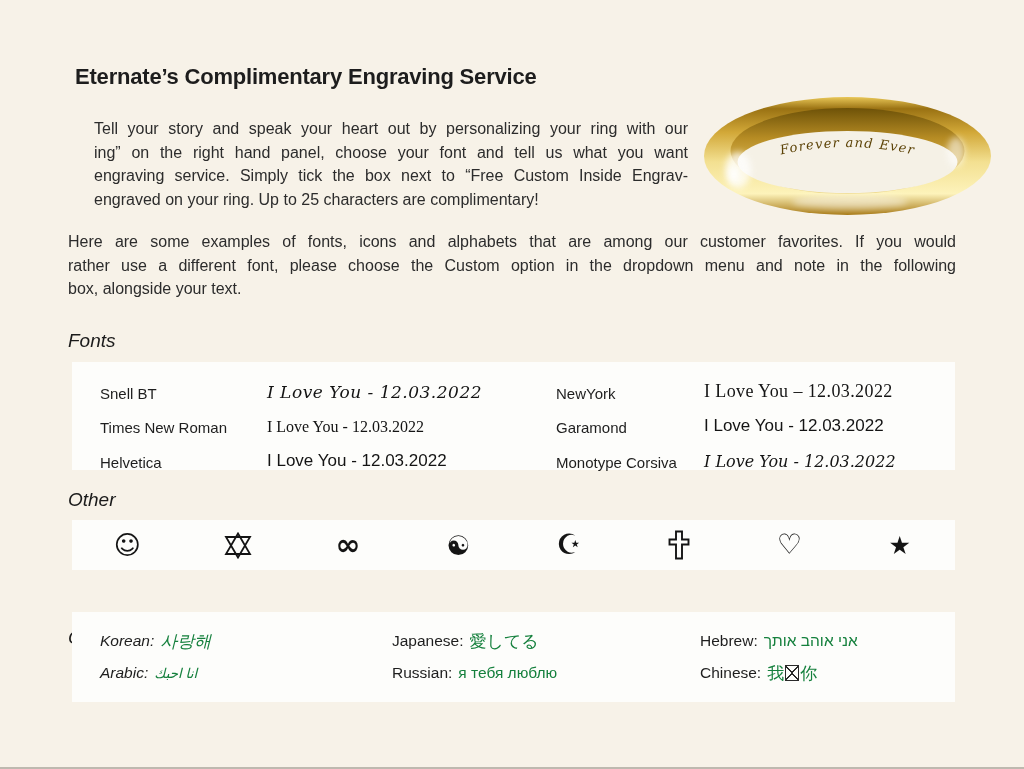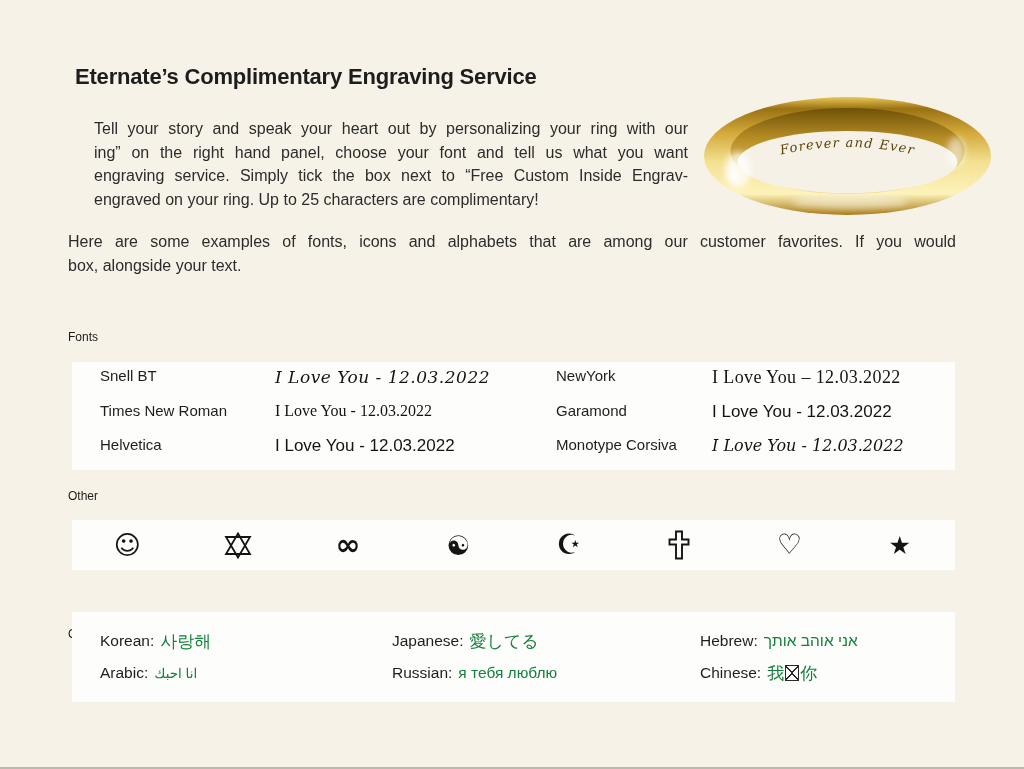--- a/index.html
+++ b/index.html
@@ -26,35 +26,35 @@
   
   .ring-wrap { position:absolute; left:700px; top:90px; width:295px; height:133px; }
 
   
   .description { position:absolute; left:68px; top:230px; width:888px; }
   .description .line { font-size:16px; line-height:23.5px; color:#2c2c2c; }
 
   
   .section-label {
     position:absolute; left:68px;
-    font-size:12px; font-weight:500; color:#1b1b1b;
+    font-size:19px; font-weight:500; color:#1b1b1b;font-style:italic;
   }
   .label-fonts { top:330px; }
   .label-icons { top:489px; }
   .label-alphabets { top:583px;margin-top:44px; }
 
   
   .panel { position:absolute; left:72px; width:883px; background:#fdfdfb; }
 
   
   .fonts-panel { top:362px; height:108px; }
   .font-col { position:absolute; top:5px; }
   .font-col-left  { left:28px;  width:420px; }
   .font-col-right { left:484px; width:390px; }
-  .font-row { height:34.5px; display:flex; align-items:flex-start;gap:8px; }
+  .font-row { height:34.5px; display:flex; align-items:flex-end; }
   .font-name { font-size:15px; color:#1e1e1e; flex:0 0 auto; }
   .font-col-left  .font-name { width:167px; }
   .font-col-right .font-name { width:148px; }
   .font-sample { color:#141414; white-space:nowrap; }
   .sample-snell    { font-family:"DejaVu Serif", serif; font-style:italic; font-size:17px; letter-spacing:0.5px; }
   .sample-times    { font-family:"Liberation Serif", serif; font-size:16px; }
   .sample-helvetica{ font-family:"Liberation Sans", sans-serif; font-size:17px; }
   .sample-newyork  { font-family:"Liberation Serif", serif; font-size:18px; letter-spacing:0.4px; }
   .sample-garamond { font-family:"Liberation Sans", sans-serif; font-size:17px; }
   .sample-corsiva  { font-family:"DejaVu Serif", serif; font-style:italic; font-size:16px; }
@@ -67,21 +67,21 @@
   .g-infinity { font-size:30px; font-weight:bold; }
   .g-yinyang  { font-size:27px; }
   .g-crescent { font-size:28px; }
   .g-heart    { font-size:28px; }
   .g-star     { font-size:25px; }
   .icon-svg { display:block; }
 
   
   .alpha-panel { top:612px; height:90px; }
   .alpha-col { position:absolute; top:13px; }
-  .alpha-col-1 { left:28px; }
+  .alpha-col-1 { left:28px;font-style:italic; }
   .alpha-col-2 { left:320px; }
   .alpha-col-3 { left:628px; }
   .alpha-row { height:32px; display:flex; align-items:center; }
   .alpha-label { font-size:15.5px; color:#1e1e1e; margin-right:6px; white-space:nowrap; }
   .alpha-value { font-size:16px; color:#15803d; white-space:nowrap; }
   .val-cjk    { font-family:"DejaVu Serif", serif; font-size:17px; }
   .val-arabic { font-size:13.5px; }
   .val-cyr, .val-hebrew { font-family:Liberation Sans, sans-serif; font-size:15.5px; }
 
   
@@ -140,20 +140,21 @@
       </text>
       <ellipse cx="38" cy="80" rx="13" ry="18" fill="#ffffff" opacity="0.75" filter="url(#soft)"></ellipse>
       <ellipse cx="34" cy="84" rx="5" ry="9" fill="#ffffff" opacity="0.9" filter="url(#soft)"></ellipse>
       <ellipse cx="256" cy="62" rx="9" ry="15" fill="#ffffff" opacity="0.55" filter="url(#soft)"></ellipse>
       <ellipse cx="150" cy="112" rx="58" ry="7" fill="#ffffff" opacity="0.45" filter="url(#soft)"></ellipse>
     </svg>
   </div>
 
   <div class="description">
     <div class="line jline">Here are some examples of fonts, icons and alphabets that are among our customer favorites. If you would</div>
+    <div class="line jline">rather use a different font, please choose the Custom option in the dropdown menu and note in the following</div>
     <div class="line">box, alongside your text.</div>
   </div>
 
   <div class="section-label label-fonts">Fonts</div>
   <div class="panel fonts-panel">
     <div class="font-col font-col-left">
       <div class="font-row">
         <span class="font-name">Snell BT</span>
         <span class="font-sample sample-snell">I Love You - 12.03.2022</span>
       </div>

